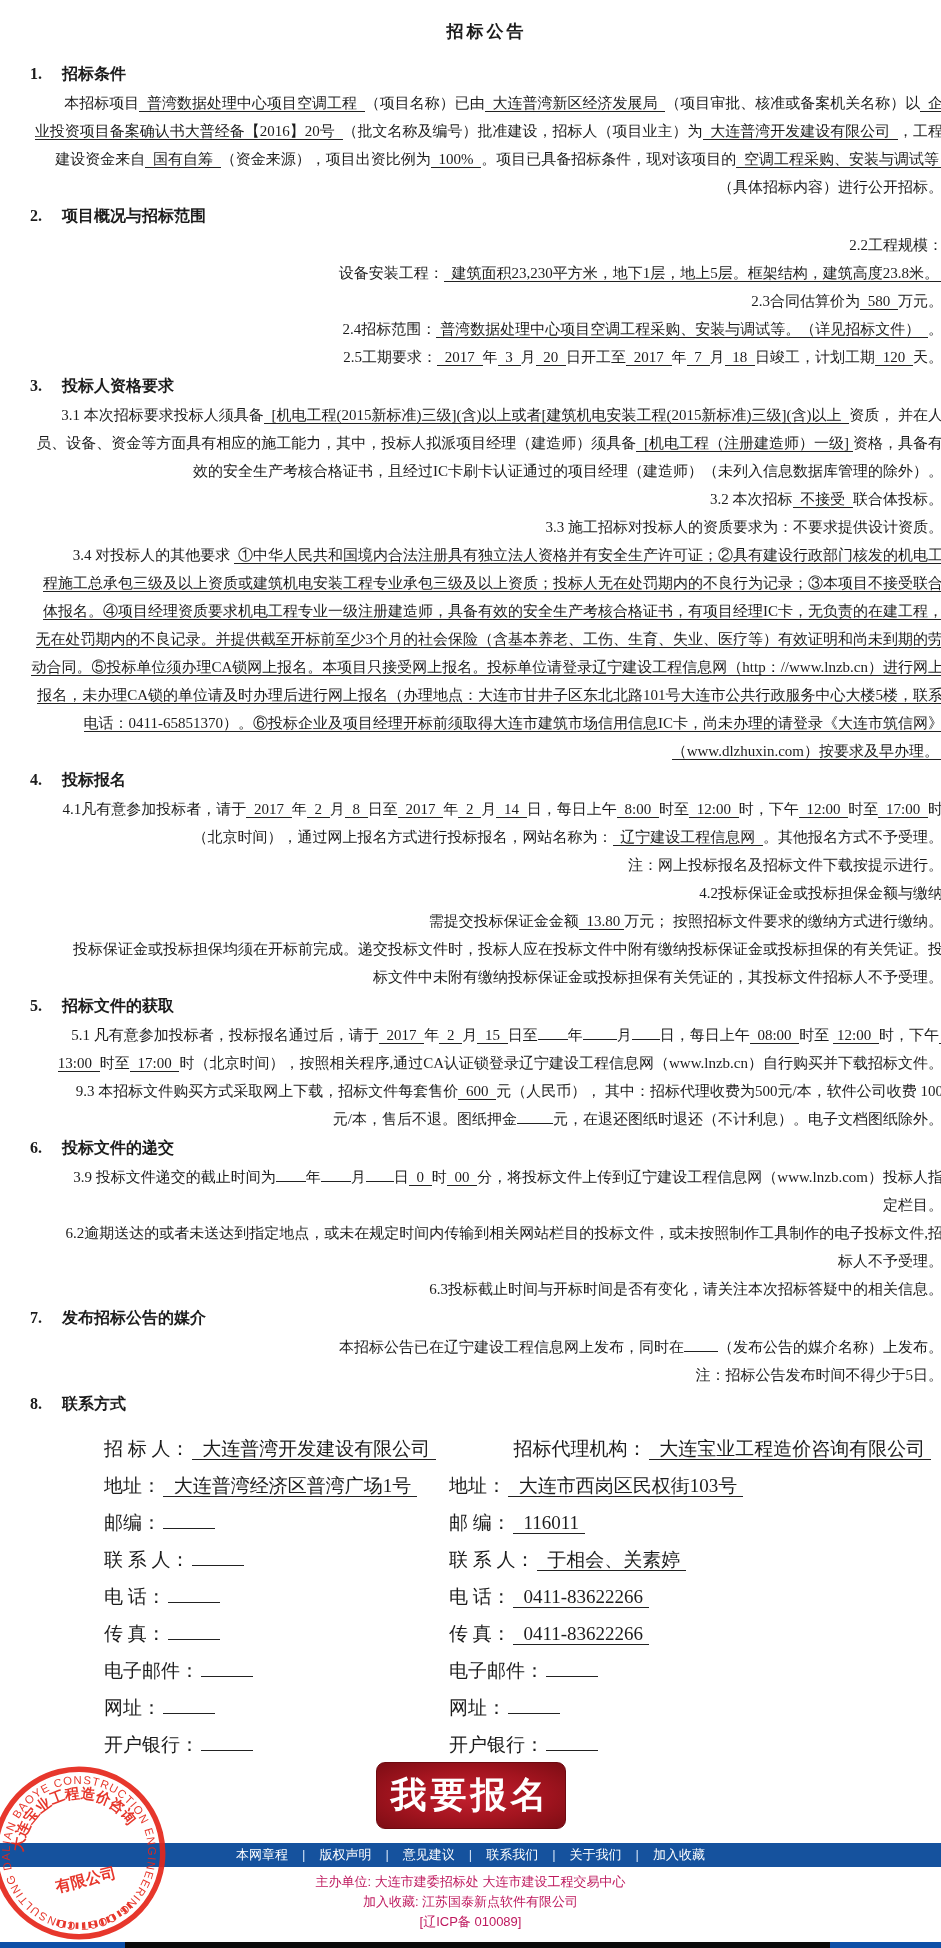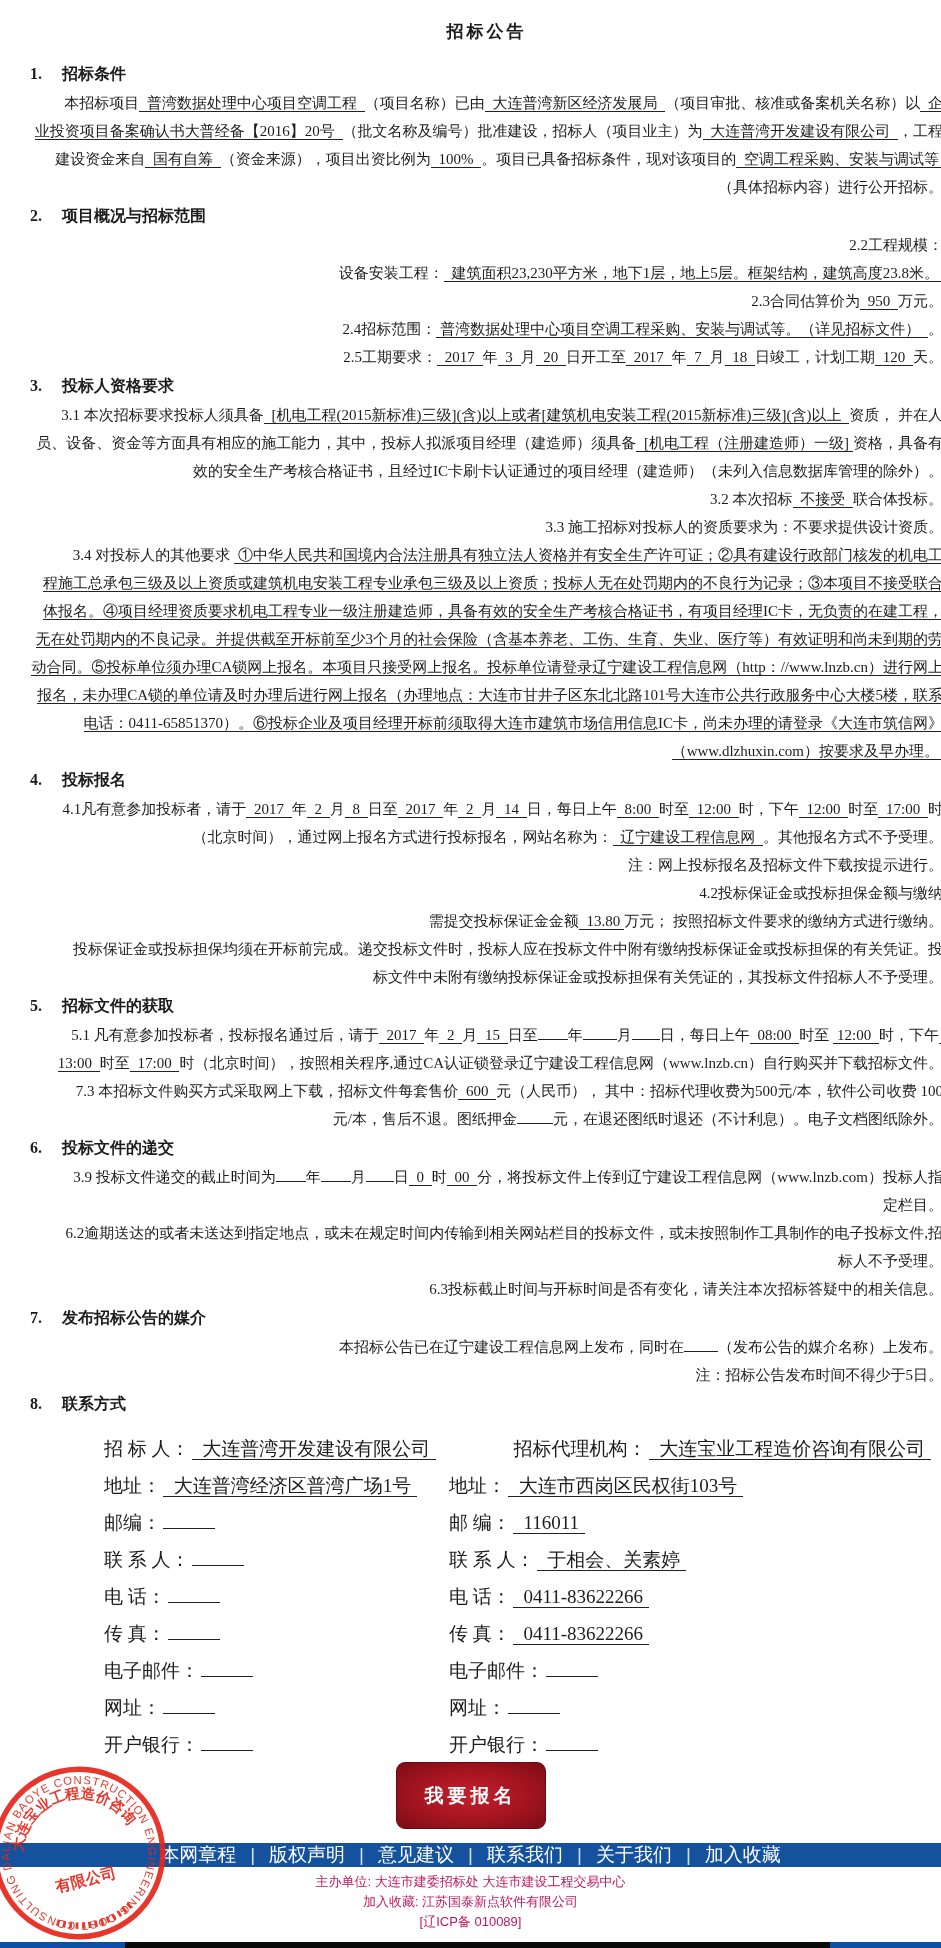--- a/index.html
+++ b/index.html
@@ -15,26 +15,26 @@
   .blank{display:inline-block;border-bottom:1px solid #222;width:34px;height:14px;vertical-align:baseline;}
   .contact{display:flex;margin-top:18px;font-size:19px;}
   .c-left{width:345px;margin-left:74px;}
   .c-right{flex:1;}
   .c-row{line-height:24px;margin-bottom:13px;}
   .c-row.firstind{text-indent:3.4em;}
   .c-label{margin-right:2px;}
   .cval{border-bottom:1px solid #222;padding:0 6px;}
   .cval.empty{display:inline-block;min-width:40px;height:14px;}
   .signup-wrap{position:absolute;top:1762px;left:0;width:941px;text-align:center;}
-  .signup-btn{width:150px;height:67px;border:1px solid #6d0a10;border-radius:9px;
+  .signup-btn{width:190px;height:67px;border:1px solid #6d0a10;border-radius:9px;
       background:radial-gradient(ellipse at center,#c4202f 0%,#a3141f 55%,#7c0d14 100%);
-      color:#fff;font-size:19px;font-weight:bold;letter-spacing:4px;
+      color:#fff;font-size:36px;font-weight:bold;letter-spacing:4px;
       font-family:"Liberation Sans",sans-serif;cursor:pointer;}
   .navbar{position:absolute;top:1843px;left:0;width:941px;height:24px;line-height:24px;
-      text-align:center;color:#fff;font-size:19px;font-family:"Liberation Sans",sans-serif;}
+      text-align:center;color:#fff;font-size:13px;font-family:"Liberation Sans",sans-serif;}
   .nav-link{margin:0 9px;cursor:pointer;}
   .sep{color:#cfe0f5;margin:0 5px;}
   .site-footer{position:absolute;top:1872px;left:0;width:941px;text-align:center;
       font-family:"Liberation Sans",sans-serif;font-size:13px;line-height:20px;color:#be185d;}
   .bottombar{position:absolute;top:1942px;left:0;width:941px;height:6px;display:flex;}
   .bb-left{width:125px;}
   .bb-mid{flex:1;background:#0a0a0a;}
   .bb-right{width:111px;}
   .seal{position:absolute;top:1762px;left:-12px;width:182px;height:182px;
       transform:rotate(-14deg);z-index:5;opacity:.92;pointer-events:none;}
@@ -48,21 +48,21 @@
     <div class="doc-title">招标公告</div>
     <div id="sections">
         <div class="section">
           <div class="sec-h"><span class="num">1.</span><span>招标条件</span></div>
           <div class="para"><span>本招标项目</span><span class="uv"> 普湾数据处理中心项目空调工程 </span><span>（项目名称）已由</span><span class="uv"> 大连普湾新区经济发展局 </span><span>（项目审批、核准或备案机关名称）以</span><span class="uv"> 企业投资项目备案确认书大普经备【2016】20号 </span><span>（批文名称及编号）批准建设，招标人（项目业主）为</span><span class="uv"> 大连普湾开发建设有限公司 </span><span>，工程建设资金来自</span><span class="uv"> 国有自筹 </span><span>（资金来源），项目出资比例为</span><span class="uv"> 100% </span><span>。项目已具备招标条件，现对该项目的</span><span class="uv"> 空调工程采购、安装与调试等 </span><span>（具体招标内容）进行公开招标。</span></div>
         </div>
         <div class="section">
           <div class="sec-h"><span class="num">2.</span><span>项目概况与招标范围</span></div>
           <div class="para"><span>2.2工程规模：</span></div>
           <div class="para indent2"><span>设备安装工程：</span><span class="uv"> 建筑面积23,230平方米，地下1层，地上5层。框架结构，建筑高度23.8米。</span></div>
-          <div class="para"><span>2.3合同估算价为</span><span class="uv"> 950 </span><span>万元。</span></div>
+          <div class="para"><span>2.3合同估算价为</span><span class="uv"> 580 </span><span>万元。</span></div>
           <div class="para"><span>2.4招标范围：</span><span class="uv">普湾数据处理中心项目空调工程采购、安装与调试等。（详见招标文件） </span><span>。</span></div>
           <div class="para"><span>2.5工期要求：</span><span class="uv"> 2017 </span><span>年</span><span class="uv"> 3 </span><span>月</span><span class="uv"> 20 </span><span>日开工至</span><span class="uv"> 2017 </span><span>年</span><span class="uv"> 7 </span><span>月</span><span class="uv"> 18 </span><span>日竣工，计划工期</span><span class="uv"> 120 </span><span>天。</span></div>
         </div>
         <div class="section">
           <div class="sec-h"><span class="num">3.</span><span>投标人资格要求</span></div>
           <div class="para"><span>3.1 本次招标要求投标人须具备</span><span class="uv"> [机电工程(2015新标准)三级](含)以上或者[建筑机电安装工程(2015新标准)三级](含)以上 </span><span>资质，  并在人员、设备、资金等方面具有相应的施工能力，其中，投标人拟派项目经理（建造师）须具备</span><span class="uv"> [机电工程（注册建造师）一级]</span><span>资格，具备有效的安全生产考核合格证书，且经过IC卡刷卡认证通过的项目经理（建造师）（未列入信息数据库管理的除外）。</span></div>
           <div class="para"><span>3.2 本次招标</span><span class="uv"> 不接受 </span><span>联合体投标。</span></div>
           <div class="para"><span>3.3 施工招标对投标人的资质要求为：不要求提供设计资质。</span></div>
           <div class="para"><span>3.4 对投标人的其他要求 </span><span class="uv">①中华人民共和国境内合法注册具有独立法人资格并有安全生产许可证；②具有建设行政部门核发的机电工程施工总承包三级及以上资质或建筑机电安装工程专业承包三级及以上资质；投标人无在处罚期内的不良行为记录；③本项目不接受联合体报名。④项目经理资质要求机电工程专业一级注册建造师，具备有效的安全生产考核合格证书，有项目经理IC卡，无负责的在建工程，无在处罚期内的不良记录。并提供截至开标前至少3个月的社会保险（含基本养老、工伤、生育、失业、医疗等）有效证明和尚未到期的劳动合同。⑤投标单位须办理CA锁网上报名。本项目只接受网上报名。投标单位请登录辽宁建设工程信息网（http：//www.lnzb.cn）进行网上报名，未办理CA锁的单位请及时办理后进行网上报名（办理地点：大连市甘井子区东北北路101号大连市公共行政服务中心大楼5楼，联系电话：0411-65851370）。⑥投标企业及项目经理开标前须取得大连市建筑市场信用信息IC卡，尚未办理的请登录《大连市筑信网》（www.dlzhuxin.com）按要求及早办理。</span></div>
         </div>
@@ -70,21 +70,21 @@
           <div class="sec-h"><span class="num">4.</span><span>投标报名</span></div>
           <div class="para"><span>4.1凡有意参加投标者，请于</span><span class="uv"> 2017 </span><span>年</span><span class="uv"> 2 </span><span>月</span><span class="uv"> 8 </span><span>日至</span><span class="uv"> 2017 </span><span>年</span><span class="uv"> 2 </span><span>月</span><span class="uv"> 14 </span><span>日，每日上午</span><span class="uv"> 8:00 </span><span>时至</span><span class="uv"> 12:00 </span><span>时，下午</span><span class="uv"> 12:00 </span><span>时至</span><span class="uv"> 17:00 </span><span>时（北京时间），通过网上报名方式进行投标报名，网站名称为：</span><span class="uv"> 辽宁建设工程信息网 </span><span>。其他报名方式不予受理。</span></div>
           <div class="para"><span>注：网上投标报名及招标文件下载按提示进行。</span></div>
           <div class="para"><span>4.2投标保证金或投标担保金额与缴纳</span></div>
           <div class="para"><span>需提交投标保证金金额</span><span class="uv"> 13.80</span><span>万元；  按照招标文件要求的缴纳方式进行缴纳。</span></div>
           <div class="para"><span>投标保证金或投标担保均须在开标前完成。递交投标文件时，投标人应在投标文件中附有缴纳投标保证金或投标担保的有关凭证。投标文件中未附有缴纳投标保证金或投标担保有关凭证的，其投标文件招标人不予受理。</span></div>
         </div>
         <div class="section">
           <div class="sec-h"><span class="num">5.</span><span>招标文件的获取</span></div>
           <div class="para"><span>5.1 凡有意参加投标者，投标报名通过后，请于</span><span class="uv"> 2017 </span><span>年</span><span class="uv"> 2 </span><span>月</span><span class="uv"> 15 </span><span>日至</span><span class="blank" style="width: 30px;"></span><span>年</span><span class="blank" style="width: 34px;"></span><span>月</span><span class="blank" style="width: 28px;"></span><span>日，每日上午</span><span class="uv"> 08:00 </span><span>时至 </span><span class="uv"> 12:00 </span><span>时，下午</span><span class="uv"> 13:00 </span><span>时至</span><span class="uv"> 17:00 </span><span>时（北京时间），按照相关程序,通过CA认证锁登录辽宁建设工程信息网（www.lnzb.cn）自行购买并下载招标文件。</span></div>
-          <div class="para"><span>7.3 本招标文件购买方式采取网上下载，招标文件每套售价</span><span class="uv"> 600 </span><span>元（人民币），  其中：招标代理收费为500元/本，软件公司收费 100元/本，售后不退。图纸押金</span><span class="blank" style="width: 36px;"></span><span>元，在退还图纸时退还（不计利息）。电子文档图纸除外。</span></div>
+          <div class="para"><span>9.3 本招标文件购买方式采取网上下载，招标文件每套售价</span><span class="uv"> 600 </span><span>元（人民币），  其中：招标代理收费为500元/本，软件公司收费 100元/本，售后不退。图纸押金</span><span class="blank" style="width: 36px;"></span><span>元，在退还图纸时退还（不计利息）。电子文档图纸除外。</span></div>
         </div>
         <div class="section">
           <div class="sec-h"><span class="num">6.</span><span>投标文件的递交</span></div>
           <div class="para"><span>3.9 投标文件递交的截止时间为</span><span class="blank" style="width: 30px;"></span><span>年</span><span class="blank" style="width: 30px;"></span><span>月</span><span class="blank" style="width: 28px;"></span><span>日</span><span class="uv"> 0 </span><span>时</span><span class="uv"> 00 </span><span>分，将投标文件上传到辽宁建设工程信息网（www.lnzb.com）投标人指定栏目。</span></div>
           <div class="para"><span>6.2逾期送达的或者未送达到指定地点，或未在规定时间内传输到相关网站栏目的投标文件，或未按照制作工具制作的电子投标文件,招标人不予受理。</span></div>
           <div class="para"><span>6.3投标截止时间与开标时间是否有变化，请关注本次招标答疑中的相关信息。</span></div>
         </div>
         <div class="section">
           <div class="sec-h"><span class="num">7.</span><span>发布招标公告的媒介</span></div>
           <div class="para"><span>本招标公告已在辽宁建设工程信息网上发布，同时在</span><span class="blank" style="width: 34px;"></span><span>（发布公告的媒介名称）上发布。</span></div>

